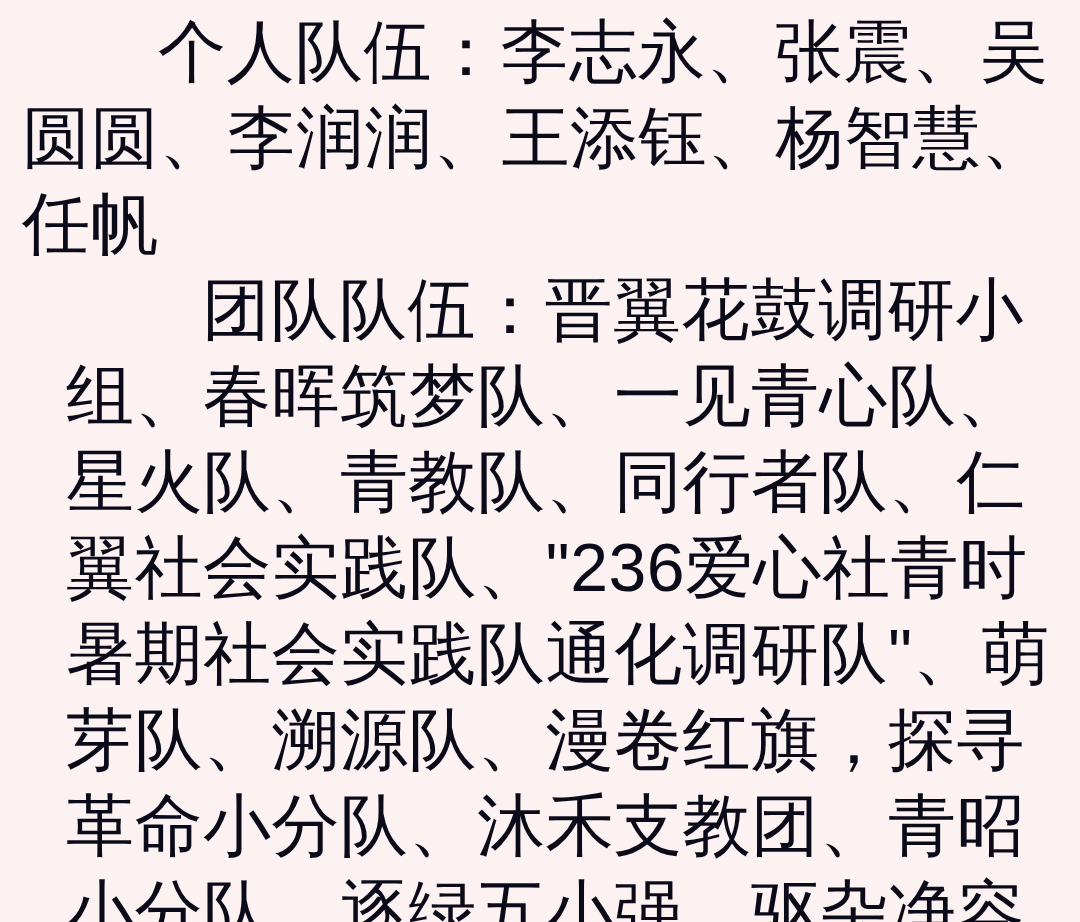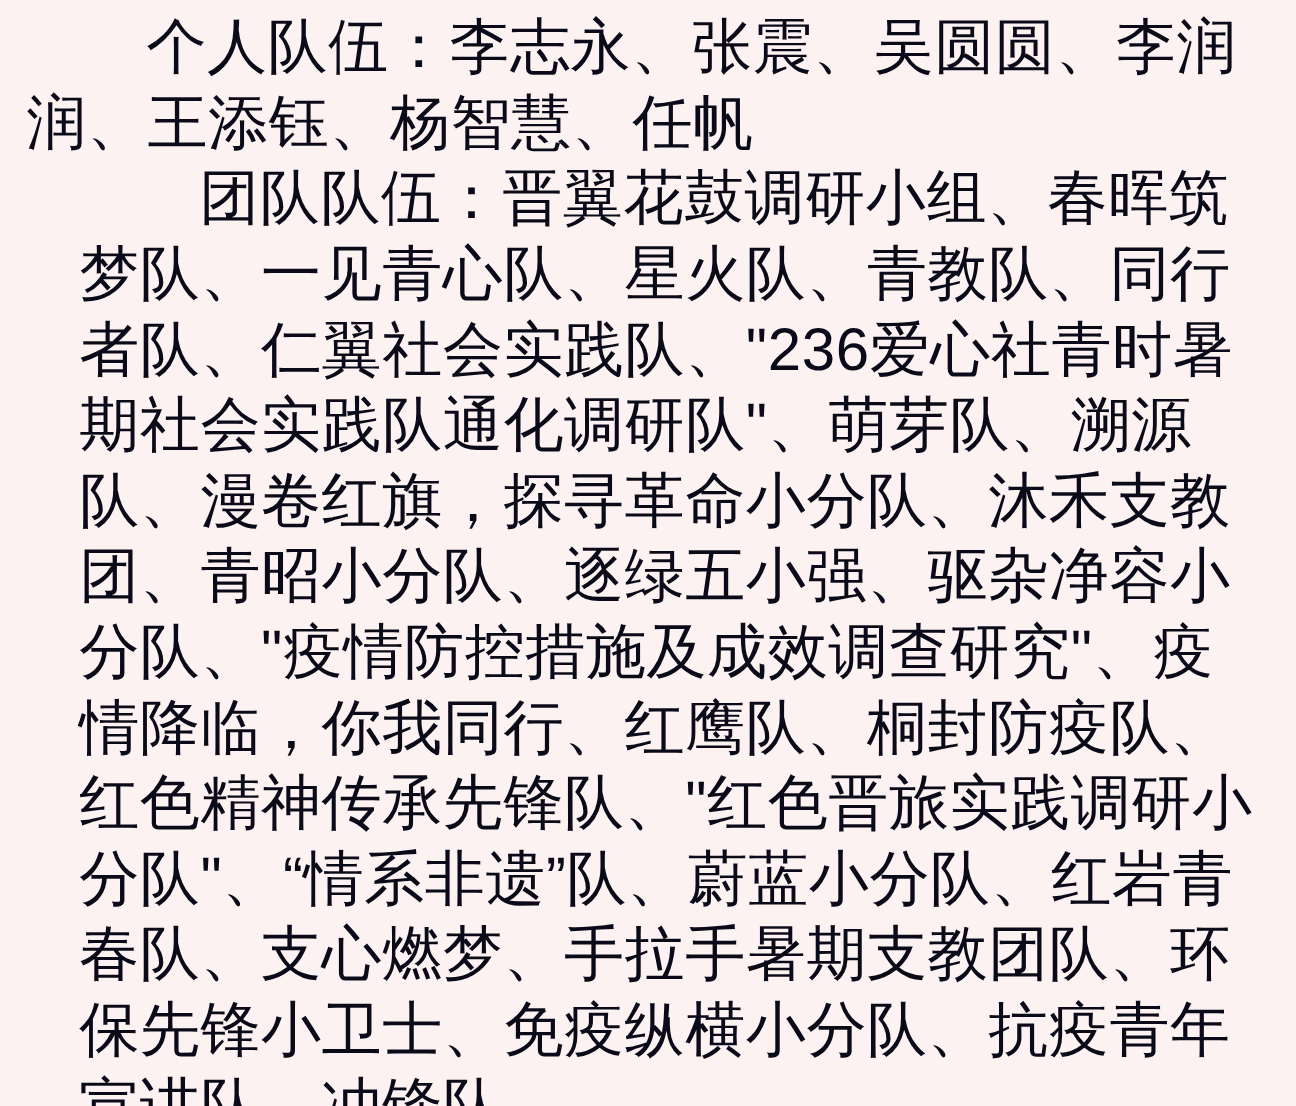--- a/index.html
+++ b/index.html
@@ -16,22 +16,22 @@
   .page {
     width: 1080px;
     height: 922px;
     background: #fdf2f2;
     box-sizing: border-box;
     padding: 8px 22px 0 22px;
     position: relative;
   }
   .para {
     color: #0a0a18;
-    font-size: 50px;
-    line-height: 63px;
+    font-size: 68px;
+    line-height: 86px;
     letter-spacing: 0.5px;
     text-indent: 2em;
     margin: 0;
     font-weight: 400;
     word-break: break-all;
     white-space: normal;
   }
   .para + .para {
     margin-top: 0px;
     margin-left: 44px;

